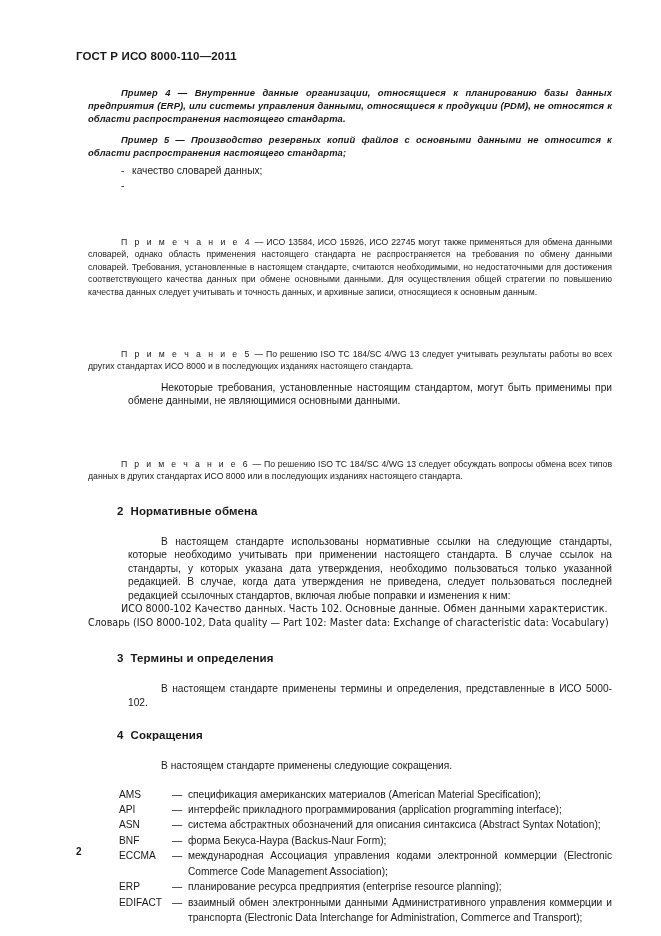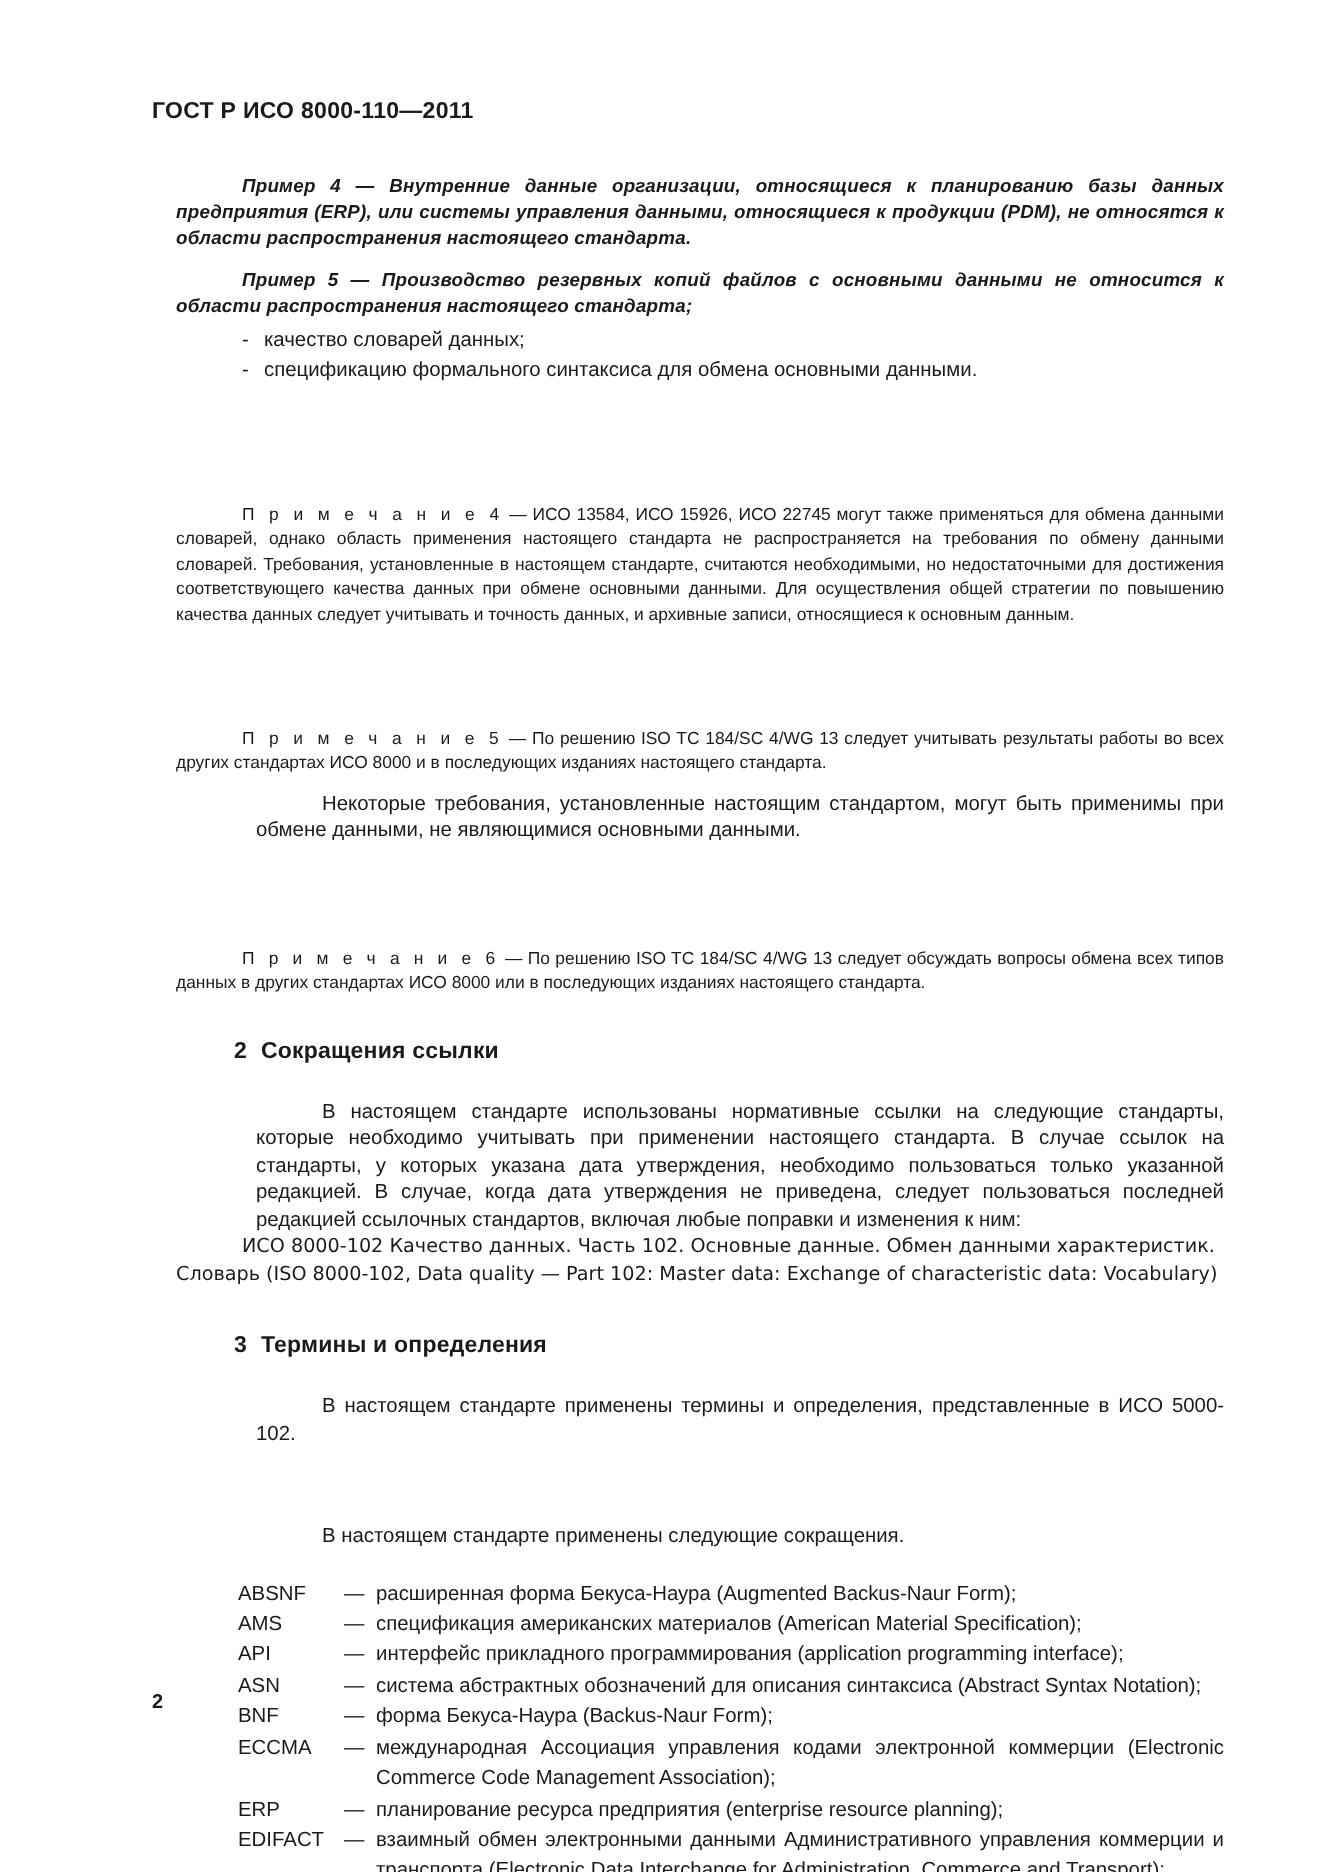--- a/index.html
+++ b/index.html
@@ -177,21 +177,20 @@
 
     <div class="spacer-4"></div>
 
     <ul class="dash-list">
       <li class="dash-item">
         <span class="bullet">-</span>
         <span>качество словарей данных;</span>
       </li>
       <li class="dash-item">
         <span class="bullet">-</span>
-        <span>спецификацию формального синтаксиса для обмена основными данными.</span>
       </li>
     </ul>
 
     <div class="spacer-6"></div>
 
 
     <div class="spacer-10"></div>
 
     <p class="note"><span class="note-label">П р и м е ч а н и е  4</span><span> — ИСО 13584, ИСО 15926, ИСО 22745 могут также применяться для обмена данными словарей, однако область применения настоящего стандарта не распространяется на требования по обмену данными словарей. Требования, установленные в настоящем стандарте, считаются необходимыми, но недостаточными для достижения соответствующего качества данных при обмене основными данными. Для осуществления общей стратегии по повышению качества данных следует учитывать и точность данных, и архивные записи, относящиеся к основным данным.</span></p>
 
@@ -202,54 +201,50 @@
     <div class="spacer-8"></div>
 
     <p class="body-par">Некоторые требования, установленные настоящим стандартом, могут быть применимы при обмене данными, не являющимися основными данными.</p>
 
     <div class="spacer-6"></div>
 
     <p class="note"><span class="note-label">П р и м е ч а н и е  6</span><span> — По решению ISO TC 184/SC 4/WG 13 следует обсуждать вопросы обмена всех типов данных в других стандартах ИСО 8000 или в последующих изданиях настоящего стандарта.</span></p>
 
     <div class="spacer-22"></div>
 
-    <p class="section-heading"><span class="num">2</span><span>Сокращения ссылки</span></p>
+    <p class="section-heading"><span class="num">2</span><span>Нормативные обмена</span></p>
 
     <div class="spacer-18"></div>
 
     <p class="body-par tight">В настоящем стандарте использованы нормативные ссылки на следующие стандарты, которые необходимо учитывать при применении настоящего стандарта. В случае ссылок на стандарты, у которых указана дата утверждения, необходимо пользоваться только указанной редакцией. В случае, когда дата утверждения не приведена, следует пользоваться последней редакцией ссылочных стандартов, включая любые поправки и изменения к ним:</p>
 
     <p class="ref-line first">ИСО  8000-102 Качество данных. Часть 102. Основные данные. Обмен данными характеристик.</p>
     <p class="ref-line">Словарь (ISO 8000-102, Data quality — Part 102: Master data: Exchange of characteristic data: Vocabulary)</p>
 
     <div class="spacer-22"></div>
 
     <p class="section-heading"><span class="num">3</span><span>Термины и определения</span></p>
 
     <div class="spacer-18"></div>
 
     <p class="body-par">В настоящем стандарте применены термины и определения, представленные в ИСО 5000-102.</p>
 
     <div class="spacer-18"></div>
 
+    <p class="section-heading"><span class="num">4</span><span>Сокращения</span></p>
 
     <div class="spacer-18"></div>
 
     <p class="body-par">В настоящем стандарте применены следующие сокращения.</p>
 
     <div class="spacer-12"></div>
 
     <table class="abbr-table">
       <tbody>
         <tr>
-          <td class="abbr-term">ABSNF</td>
-          <td class="abbr-dash">—</td>
-          <td class="abbr-def">расширенная форма Бекуса-Наура (Augmented Backus-Naur Form);</td>
-        </tr>
-        <tr>
           <td class="abbr-term">AMS</td>
           <td class="abbr-dash">—</td>
           <td class="abbr-def">спецификация американских материалов (American Material Specification);</td>
         </tr>
         <tr>
           <td class="abbr-term">API</td>
           <td class="abbr-dash">—</td>
           <td class="abbr-def">интерфейс прикладного программирования (application programming interface);</td>
         </tr>
         <tr>

